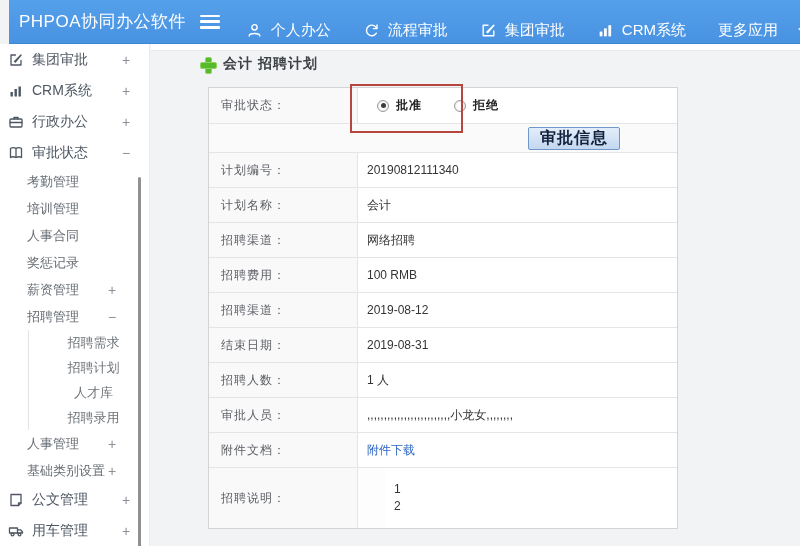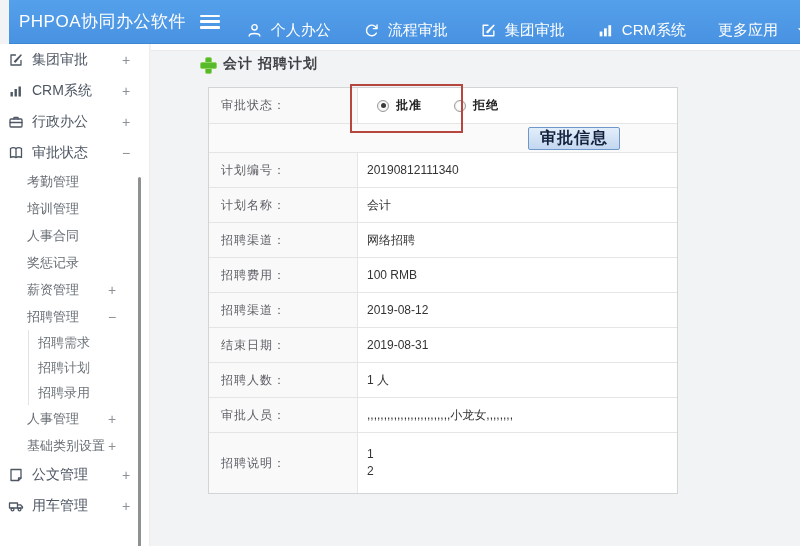--- a/index.html
+++ b/index.html
@@ -21,21 +21,21 @@
   .caret { margin-left:-14px; }
 
   
   .sidebar { position:absolute; left:0; top:44px; width:150px; bottom:0;
     background:#fff; border-right:1px solid #ececee; }
   .side-item { position:relative; display:flex; align-items:center; cursor:pointer; }
   .side-item.l1 { height:31px; padding-left:8px; font-size:14px; color:#4d5662; }
   .side-item.l1 .lbl { margin-left:8px; }
   .side-item.l2 { height:27px; padding-left:27px; font-size:13px; color:#666c73; }
   .side-item.l3 { height:25px; margin-left:28px; padding-left:9px; font-size:13px;
-    color:#6d7378; border-left:1px solid #e3e3e5; }
+    color:#6d7378; border-left:1px solid #e3e3e5;justify-content:center; }
   .side-item .exp { position:absolute; color:#8b9096; font-size:14px; line-height:1; }
   .side-item.l1 .exp { left:122px; }
   .side-item.l2 .exp { left:108px; }
   .side-item svg { flex:0 0 auto; }
   .side-scrollthumb { position:absolute; left:138px; top:133px; width:3px;
     height:413px; background:#8f9092; border-radius:2px; }
 
   
   .main-bg { position:absolute; left:151px; top:44px; right:0; bottom:0;
     background:#f2f3f5; }
@@ -47,21 +47,21 @@
   .plus-ico::before, .plus-ico::after { content:""; position:absolute; background:#57b92c;
     border:1px solid #8fd45e; border-radius:2px; }
   .plus-ico::before { left:5px; top:0; width:5px; height:15px; }
   .plus-ico::after  { left:0; top:5px; width:15px; height:5px; }
   .page-title { font-size:14px; font-weight:bold; color:#3f4246; letter-spacing:1px; }
 
   
   .detail { position:absolute; left:208px; top:87px; width:470px;
     border:1px solid #d3d4d6; background:#fff; font-size:12px; }
   .drow { display:flex; border-bottom:1px solid #e4e5e7; background:#fdfdfd; }
-  .drow:last-child { border-bottom:none; }
+  .drow:last-child { border-bottom:none;gap:27px; }
   .dlabel { width:149px; flex:0 0 149px; border-right:1px solid #e4e5e7;
     background:#f9f9fa; color:#5b5e63; display:flex; align-items:center;
     padding-left:12px; letter-spacing:1px; }
   .dvalue { flex:1; display:flex; align-items:center; padding-left:9px;
     color:#333; background:#fff; }
   .row-status { height:36px; }
   .row-btn { height:29px; background:#fafafb; display:flex; align-items:center;
     justify-content:flex-end; padding-right:57px; border-bottom:1px solid #e4e5e7; }
   .row-f { height:35px; }
   .row-notes { height:60px; }
@@ -206,20 +206,23 @@
       </div>
       <div class="side-item l2">
         <span class="lbl">招聘管理</span>
         <span class="exp">−</span>
       </div>
       <div class="side-item l3">
         <span class="lbl">招聘需求</span>
       </div>
       <div class="side-item l3">
         <span class="lbl">招聘计划</span>
+      </div>
+      <div class="side-item l3">
+        <span class="lbl">人才库</span>
       </div>
       <div class="side-item l3">
         <span class="lbl">招聘录用</span>
       </div>
       <div class="side-item l2">
         <span class="lbl">人事管理</span>
         <span class="exp">+</span>
       </div>
       <div class="side-item l2">
         <span class="lbl">基础类别设置</span>
@@ -310,20 +313,26 @@
         <div class="dvalue">2019-08-31</div>
       </div>
       <div class="drow row-f">
         <div class="dlabel">招聘人数：</div>
         <div class="dvalue">1 人</div>
       </div>
       <div class="drow row-f">
         <div class="dlabel">审批人员：</div>
         <div class="dvalue">,,,,,,,,,,,,,,,,,,,,,,,,,小龙女,,,,,,,,</div>
       </div>
+      <div class="drow row-f">
+        <div class="dlabel">附件文档：</div>
+        <div class="dvalue">
+          <a class="file-link">附件下载</a>
+        </div>
+      </div>
       <div class="drow row-notes">
         <div class="dlabel">招聘说明：</div>
         <div class="dvalue">
           <div>1</div>
           <div>2</div>
         </div>
       </div>
     </div>
 </div>
 

